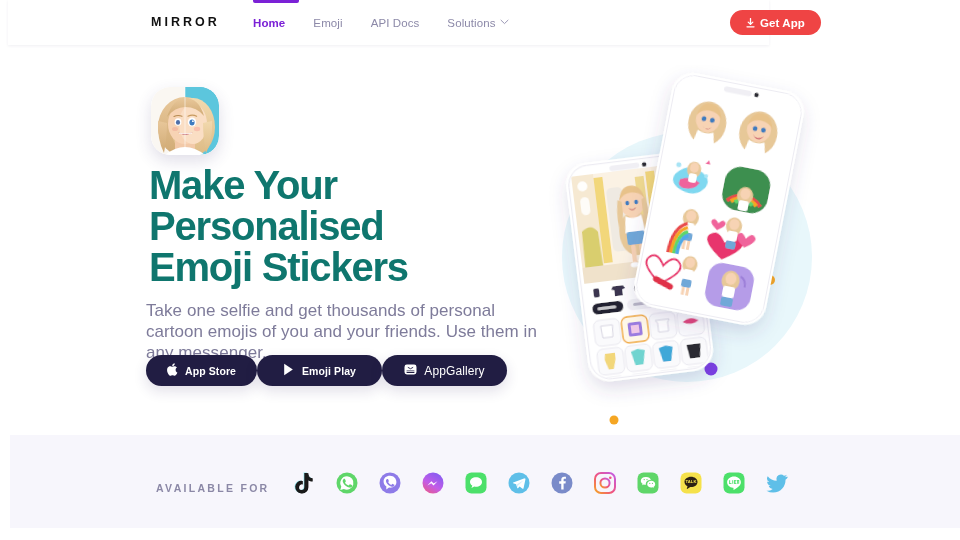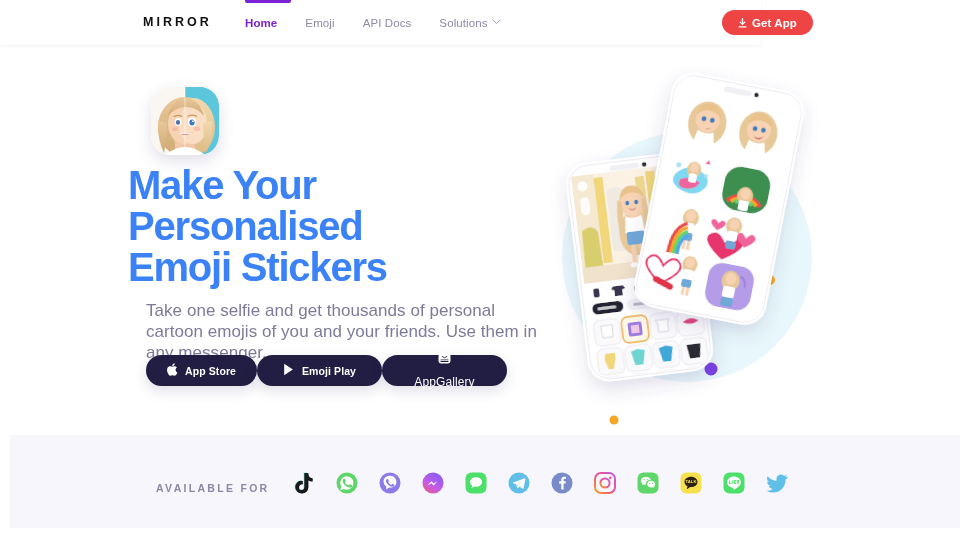--- a/index.html
+++ b/index.html
@@ -7,21 +7,21 @@
   body {
     font-family: "Liberation Sans", sans-serif;
     background: #ffffff;
     color: #26214A;
     -webkit-font-smoothing: antialiased;
   }
   .page { position: relative; width: 960px; height: 540px; background: #ffffff; }
 
   
   .header {
-    position: absolute; top: 0; left: 0; width: 761px; height: 45px;
+    position: absolute; top: 0; left: 8px; width: 761px; height: 45px;
     background: #ffffff;
     box-shadow: 0 1px 3px rgba(40,30,90,0.07);
     z-index: 20;
   }
   .header-inner {
     position: relative; width: 960px; height: 45px;
     display: flex; align-items: center;
   }
   .logo {
     position: absolute; left: 143px; top: 15px;
@@ -60,43 +60,43 @@
 
   .avatar {
     position: absolute; left: 151px; top: 42px;
     width: 68px; height: 68px; border-radius: 19px;
     overflow: hidden; background: #fff;
     box-shadow: 0 6px 16px rgba(60,50,110,0.16);
   }
   .avatar svg { display: block; }
 
   .headline {
-    position: absolute; left: 128px; top: 120px; width: 420px;
+    position: absolute; left: 149px; top: 120px; width: 420px;
     font-size: 40px; line-height: 41px; font-weight: 700;
-    letter-spacing: -1.2px; color: #3b82f6;
+    letter-spacing: -1.2px; color: #0f766e;
   }
   .subtext {
     position: absolute; left: 146px; top: 255px; width: 400px;
     font-size: 17px; line-height: 21px; color: #7E7B9A; letter-spacing: 0.05px;
   }
 
   .store-row {
     position: absolute; left: 146px; top: 310px;
     display: flex; 
   }
   .store-btn {
     height: 31px; border-radius: 16px; background: #211D43; border: none;
     display: flex; align-items: center; justify-content: center; gap: 7px;
     color: #ffffff; cursor: pointer; padding: 0 18px;
     font-family: "Liberation Sans", sans-serif;
     box-shadow: 0 5px 14px rgba(40,30,90,0.14);
   }
   .store-btn.b1 { width: 111px; }
   .store-btn.b2 { width: 125px; }
-  .store-btn.b3 { width: 125px; flex-direction: column; }
+  .store-btn.b3 { width: 125px; }
   .store-label { font-size: 10.5px; font-weight: 600; letter-spacing: 0.1px; white-space: nowrap; }
   .store-btn.b3 .store-label { font-size: 12px; font-weight: 500; }
 
   
   .illus { position: absolute; left: 545px; top: 20px; width: 290px; height: 360px; }
 
   
   .band {
     position: absolute; top: 435px; left: 10px; width: 960px; height: 93px;
     background: #F7F6FC;

